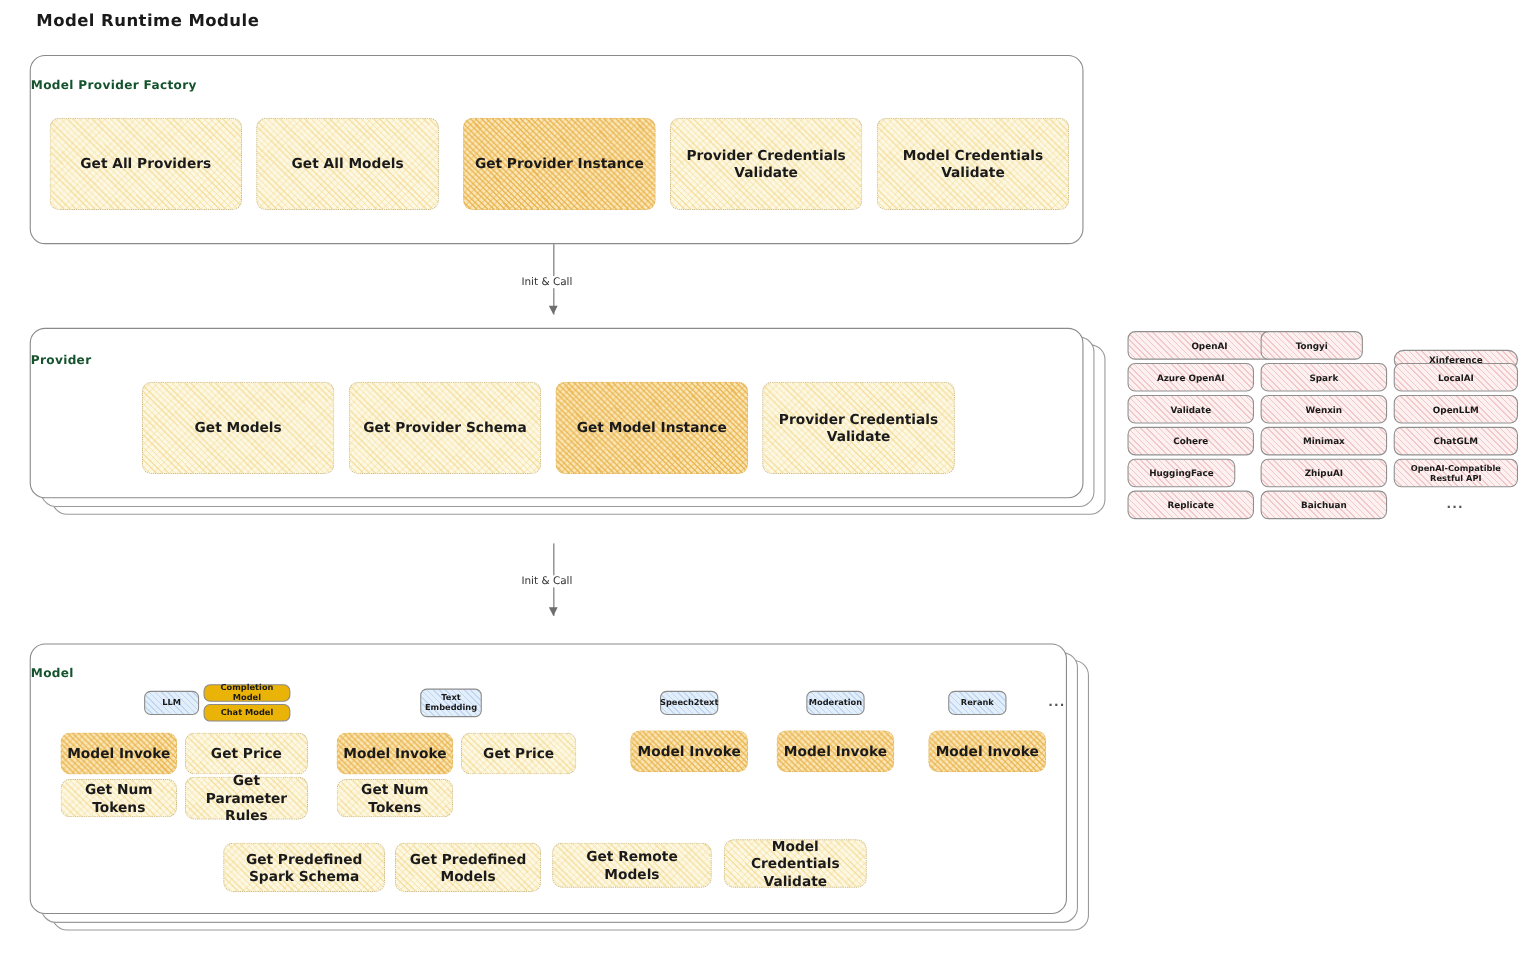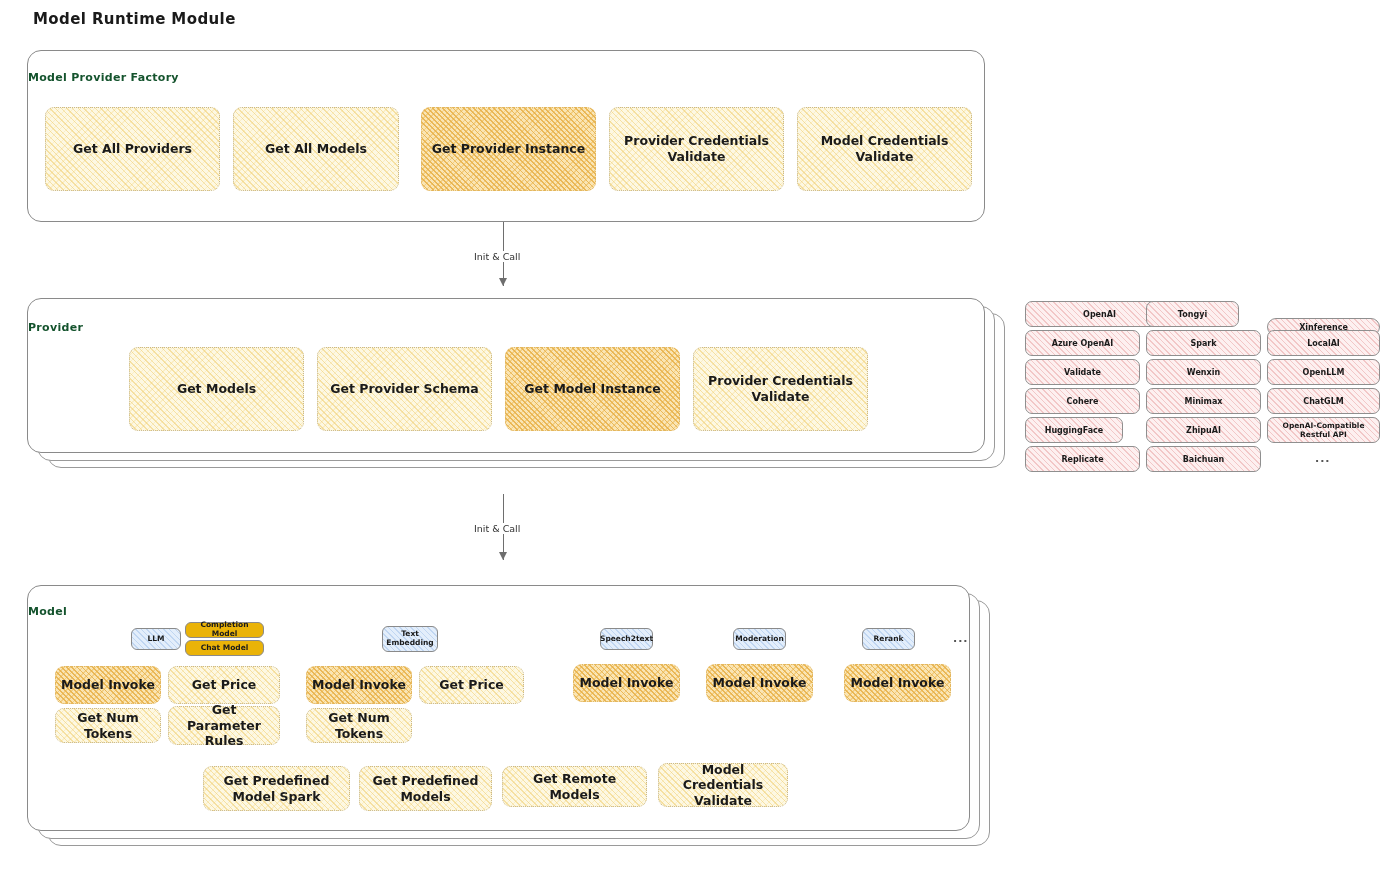--- a/index.html
+++ b/index.html
@@ -296,21 +296,21 @@
   <div class="abs tag blue" style="left:834px;top:42px;width:53px;height:22px;">
     <span>Rerank</span>
   </div>
   <div class="abs box hl" style="left:816px;top:78px;width:107px;height:38px;">
     <span>Model Invoke</span>
   </div>
 
   <div class="abs ellipsis" style="left:925px;top:46px;">...</div>
 
   <div class="abs box" style="left:175px;top:180px;width:147px;height:45px;">
-    <span>Get Predefined Model Spark</span>
+    <span>Get Predefined Spark Schema</span>
   </div>
   <div class="abs box" style="left:474px;top:180px;width:145px;height:41px;">
     <span>Get Remote Models</span>
   </div>
   <div class="abs box" style="left:331px;top:180px;width:133px;height:45px;">
     <span>Get Predefined Models</span>
   </div>
   <div class="abs box" style="left:630px;top:177px;width:130px;height:44px;">
     <span>Model Credentials Validate</span>
   </div>

